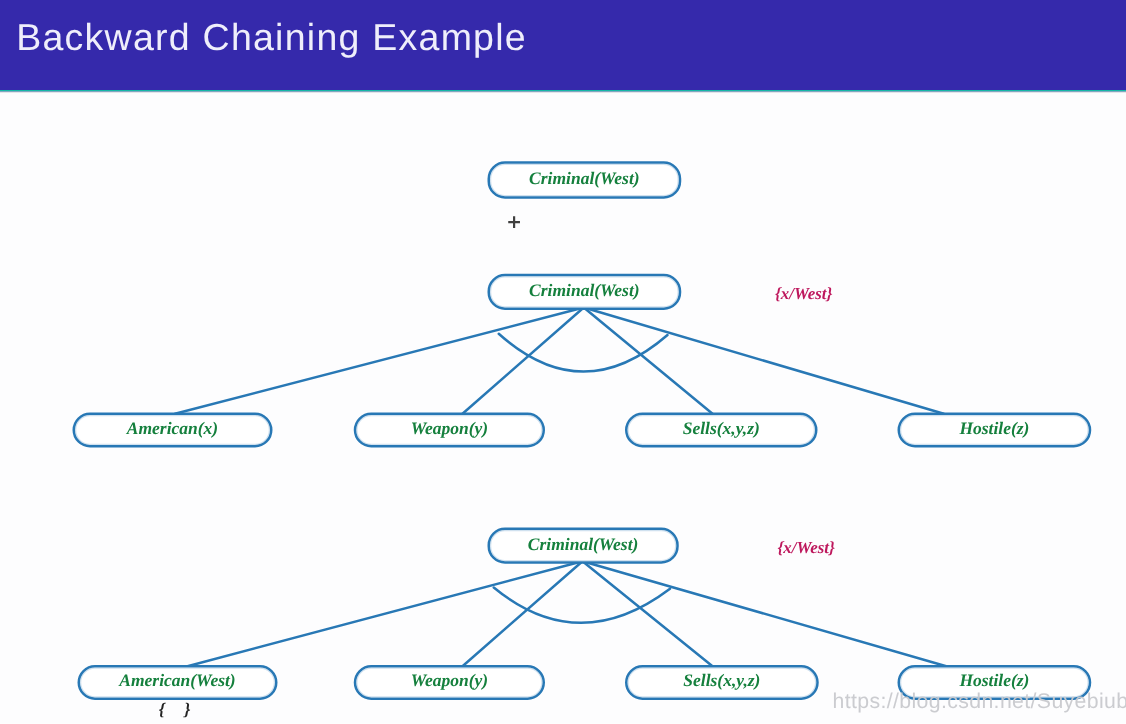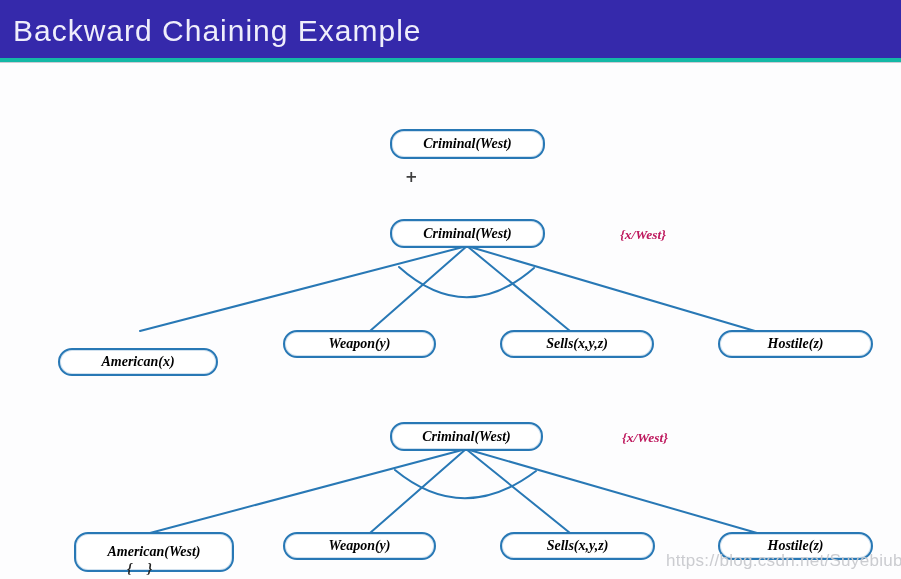--- a/index.html
+++ b/index.html
@@ -11,23 +11,23 @@
     width: 901px;
     height: 579px;
     background: #fdfdfe;
     overflow: hidden;
   }
 
   
   .titlebar {
     position: absolute;
     top: 0; left: 0;
-    width: 901px; height: 62px;
+    width: 901px; height: 73px;
     background: #3529ab;
-    border-bottom: 4px solid #14b8a6;
+    border-bottom: 1px solid #14b8a6;
     box-shadow: 0 1px 0 rgba(130,130,150,0.4);
     z-index: 4;
   }
   .titlebar .title-text {
     display: block;
     line-height: 62px;
     padding-left: 13px;
     font-size: 30px;
     letter-spacing: 1px;
     color: #efeefb;
@@ -48,21 +48,21 @@
     position: absolute;
     z-index: 2;
     background: #ffffff;
     border: 2px solid #2878b5;
     border-radius: 14px;
     box-shadow: inset 0 0 0 1px rgba(40,120,181,0.22);
     display: flex;
     align-items: center;
     justify-content: center;
     font: italic 700 14px "Liberation Serif", serif;
-    color: #000000;
+    color: #15803d;
     white-space: nowrap;
   }
 
   
   .annotation {
     position: absolute;
     z-index: 2;
     font: italic 700 13.5px "Liberation Serif", serif;
     color: #be185d;
     white-space: nowrap;
@@ -126,29 +126,29 @@
       </g>
     </g>
   </svg>
 
   <div class="node" style="left:390px; top:129px; width:155px; height:30px;">Criminal(West)</div>
   <div class="plus-marker" style="left:405px; top:168px;">+</div>
 
   <div class="node" style="left:390px; top:219px; width:155px; height:29px;">Criminal(West)</div>
   <div class="annotation" style="left:620px; top:227px;">{x/West}</div>
 
-  <div class="node" style="left:58px; top:348px; width:160px; height:28px;">American(x)</div>
+  <div class="node" style="left:58px; top:330px; width:160px; height:28px;">American(x)</div>
   <div class="node" style="left:283px; top:330px; width:153px; height:28px;">Weapon(y)</div>
   <div class="node" style="left:500px; top:330px; width:154px; height:28px;">Sells(x,y,z)</div>
   <div class="node" style="left:718px; top:330px; width:155px; height:28px;">Hostile(z)</div>
 
   <div class="node" style="left:390px; top:422px; width:153px; height:29px;">Criminal(West)</div>
   <div class="annotation" style="left:622px; top:430px;">{x/West}</div>
 
-  <div class="node" style="left:74px; top:532px; width:160px; height:40px;">American(West)</div>
+  <div class="node" style="left:62px; top:532px; width:160px; height:28px;">American(West)</div>
   <div class="node" style="left:283px; top:532px; width:153px; height:28px;">Weapon(y)</div>
   <div class="node" style="left:500px; top:532px; width:155px; height:28px;">Sells(x,y,z)</div>
   <div class="node" style="left:718px; top:532px; width:155px; height:28px;">Hostile(z)</div>
 
   <div class="empty-sub" style="left:127px; top:561px;">{ }</div>
 
   <div class="watermark">https://blog.csdn.net/Suyebiubiu</div>
 
 </div>
 

